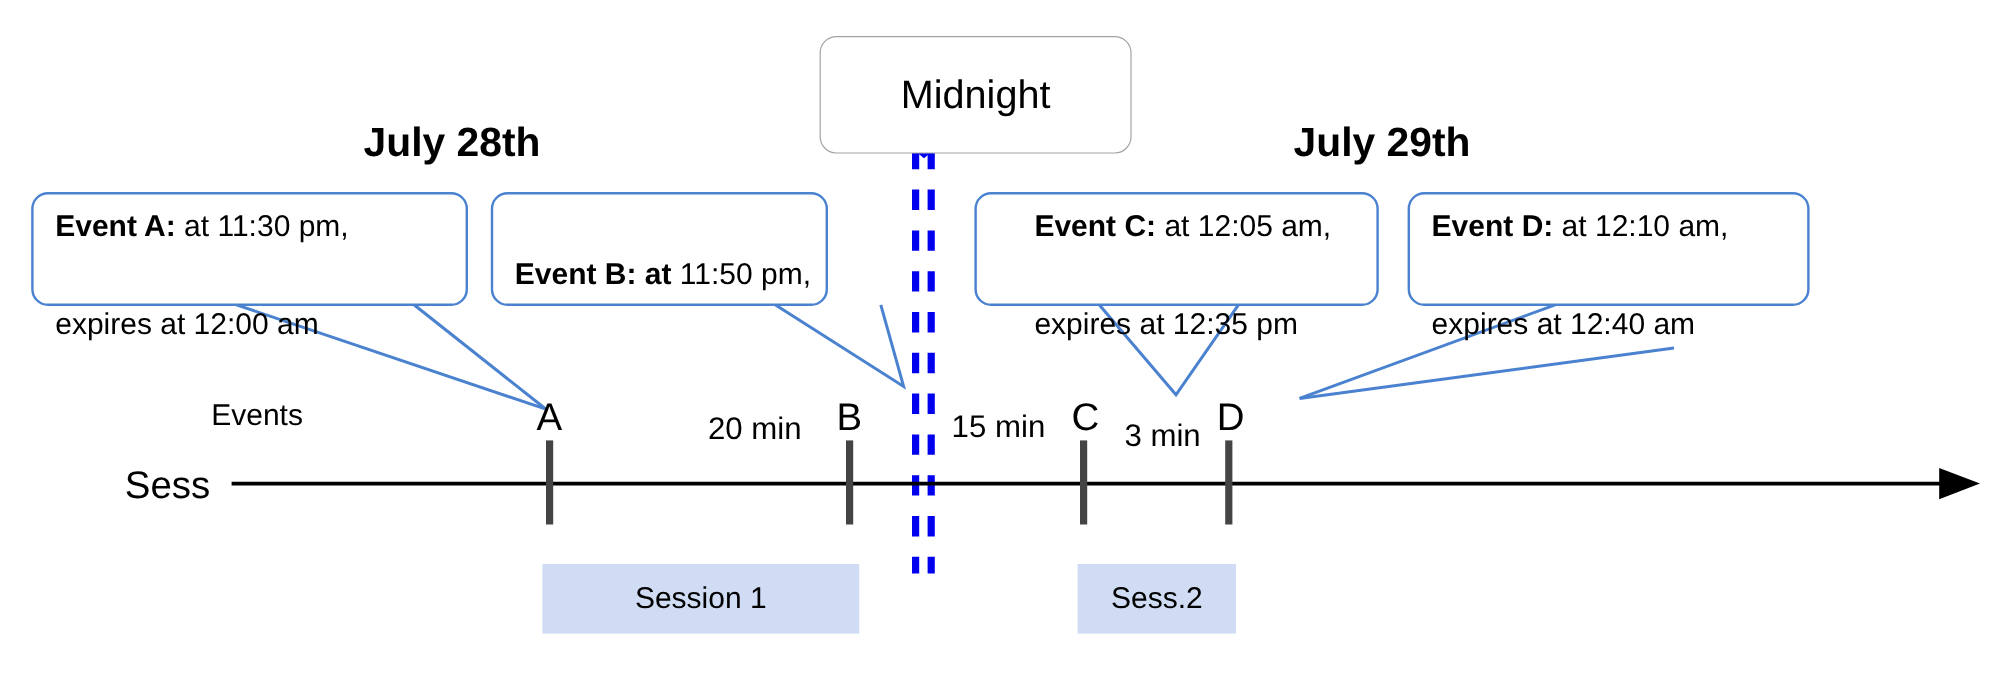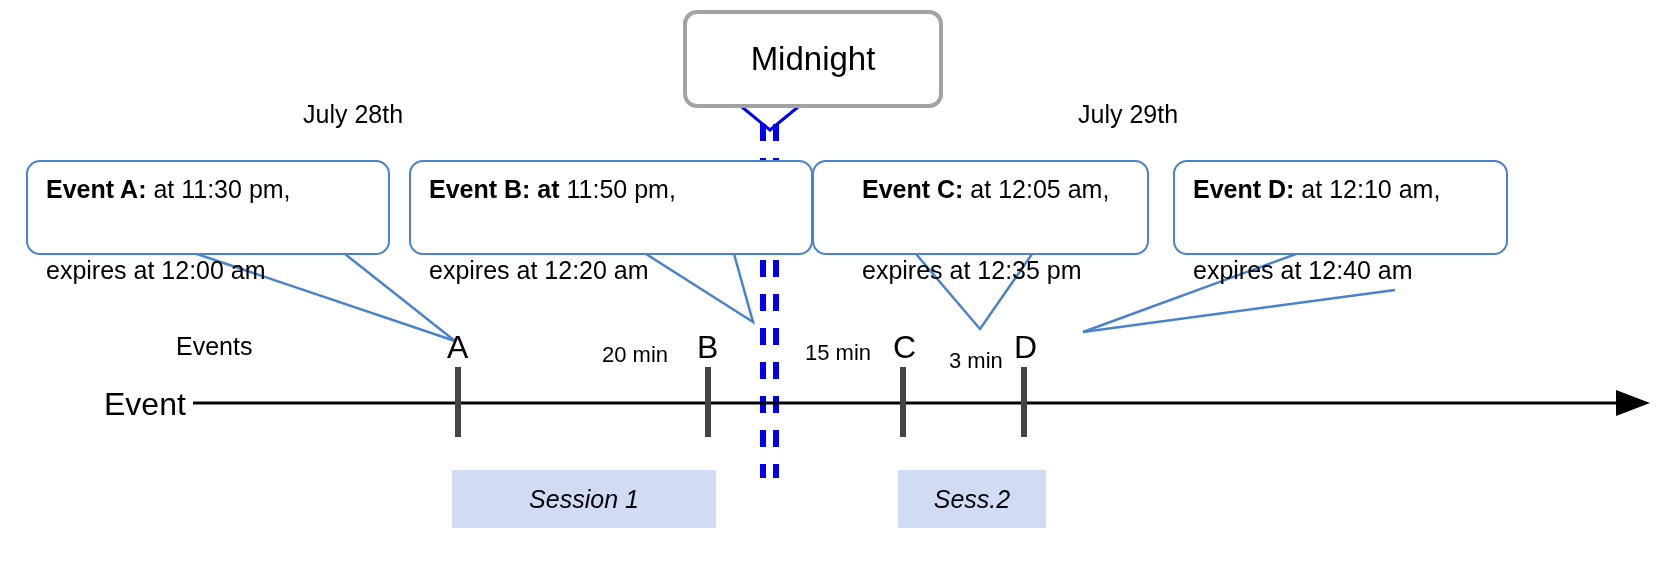--- a/index.html
+++ b/index.html
@@ -46,62 +46,62 @@
     color: #000000;
     margin-top: 44px;
   }
   .callout .line b {
     font-weight: bold;
   }
 
   .midnight-bubble {
     position: absolute;
     box-sizing: border-box;
-    border: 4px solid #a3a3a3;
+    border: 1px solid #a3a3a3;
     border-radius: 14px;
     background: #ffffff;
     display: flex;
     align-items: center;
     justify-content: center;
     z-index: 6;
+    margin-top: 20px;
   }
   .midnight-bubble span {
     font-size: 33px;
     color: #000000;
     white-space: nowrap;
   }
 
   
   .txt {
     position: absolute;
     white-space: nowrap;
     color: #000000;
     z-index: 5;
   }
-  .date-label { font-size: 25px; }
+  .date-label { font-size: 34px; font-weight: bold; }
   .axis-title { font-size: 32px; }
   .events-label { font-size: 25px; }
   .event-letter { font-size: 32px; }
-  .gap-label { font-size: 22px; margin-left: 12px; }
+  .gap-label { font-size: 26px; }
 
   
   .session-box {
     position: absolute;
     box-sizing: border-box;
     background: #cfdcf3;
     display: flex;
     align-items: center;
     justify-content: center;
     z-index: 3;
   }
   .session-box span {
     font-size: 25px;
     color: #000000;
     white-space: nowrap;
-    font-style: italic;
   }
 </style>
 </head>
 <body>
 
 <div id="stage">
 
   <svg id="vectors" viewBox="0 0 1668 578">
 
     <path d="M 742 107 L 770 130 L 798 107" fill="none" stroke="#0000ee" stroke-width="3"></path>
@@ -133,47 +133,46 @@
   </div>
 
   <div class="txt date-label" style="left:303px; top:100px;">July 28th</div>
   <div class="txt date-label" style="left:1038px; top:100px;margin-left:40px;">July 29th</div>
 
   <div class="callout" style="left:26px; top:160px; width:364px; height:95px;">
     <div class="line"><b>Event A:</b><span> at 11:30 pm,</span></div>
     <div class="line">expires at 12:00 am</div>
   </div>
 
-  <div class="callout" style="left:409px; top:160px; width:404px; height:95px;">
+  <div class="callout" style="left:409px; top:160px; width:281px; height:95px;">
     <div class="line"><b>Event B: at</b><span> 11:50 pm,</span></div>
-    <div class="line">expires at 12:20 am</div>
   </div>
 
   <div class="callout" style="left:812px; top:160px; width:337px; height:95px;padding-left:48px;">
     <div class="line"><b>Event C:</b><span> at 12:05 am,</span></div>
     <div class="line">expires at 12:35 pm</div>
   </div>
 
   <div class="callout" style="left:1173px; top:160px; width:335px; height:95px;">
     <div class="line"><b>Event D:</b><span>  at 12:10 am,</span></div>
     <div class="line">expires at 12:40 am</div>
   </div>
 
   <div class="txt events-label" style="left:176px; top:332px;">Events</div>
-  <div class="txt axis-title" style="left:104px; top:386px;">Event</div>
+  <div class="txt axis-title" style="left:104px; top:386px;">Sess</div>
 
   <div class="txt event-letter" style="left:447px; top:329px;">A</div>
   <div class="txt event-letter" style="left:697px; top:329px;">B</div>
   <div class="txt event-letter" style="left:893px; top:329px;">C</div>
   <div class="txt event-letter" style="left:1014px; top:329px;">D</div>
 
   <div class="txt gap-label" style="left:590px; top:342px;">20 min</div>
   <div class="txt gap-label" style="left:793px; top:340px;">15 min</div>
   <div class="txt gap-label" style="left:937px; top:348px;">3 min</div>
 
   <div class="session-box" style="left:452px; top:470px; width:264px; height:58px;">
     <span>Session 1</span>
   </div>
-  <div class="session-box" style="left:898px; top:470px; width:148px; height:58px;">
+  <div class="session-box" style="left:898px; top:470px; width:132px; height:58px;">
     <span>Sess.2</span>
   </div>
 
 </div>
 
 </body></html>

